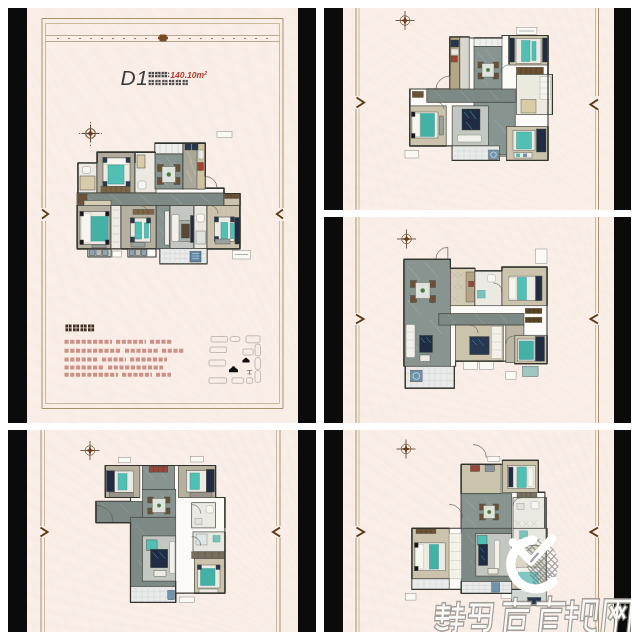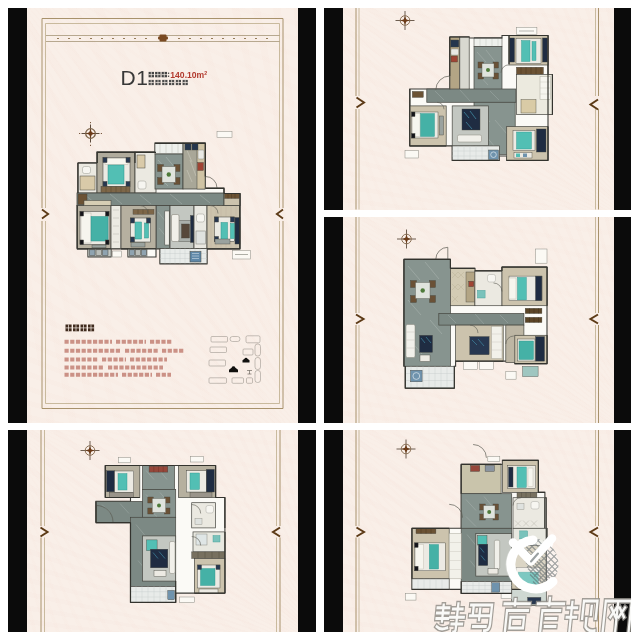--- a/index.html
+++ b/index.html
@@ -11,21 +11,21 @@
    repeating-conic-gradient(from 200deg at 110% 115%, rgba(242,214,202,0.08) 0deg 0.9deg, rgba(255,255,255,0) 0.9deg 2.4deg),
    repeating-conic-gradient(from 20deg at -10% -15%, rgba(244,218,207,0.07) 0deg 0.9deg, rgba(255,255,255,0) 0.9deg 2.6deg);}
 .bar{position:absolute;top:0;bottom:0;background:#0b0b0b;}
 svg{display:block;}
 .ovl{position:absolute;left:0;top:0;}
 </style>
 </head>
 <body>
 <div id="page">
 
-<div class="card" id="cardA" style="left:8px;top:8px;width:308px;height:415px;">
+<div class="card" id="cardA" style="left:8px;top:8px;width:308px;height:415px;font-style:italic;">
   <div class="rays"></div>
 
   <div class="bar" style="left:0;width:19px;"></div>
 
   <div class="bar" style="left:289.5px;width:18.5px;"></div>
   <svg class="ovl" width="308" height="415" viewBox="8 8 308 415">
 
     <g id="frameA" fill="none" stroke="#a8926c" stroke-width="1">
       <path d="M42,208 L42,18.5 L283,18.5 L283,208 M42,221 L42,408.5 L283,408.5 L283,221"></path>
       <path stroke="#bcac8a" stroke-width="0.8" d="M45.5,208 L45.5,23.5 L279.5,23.5 L279.5,208 M45.5,221 L45.5,403.5 L279.5,403.5 L279.5,221"></path>

